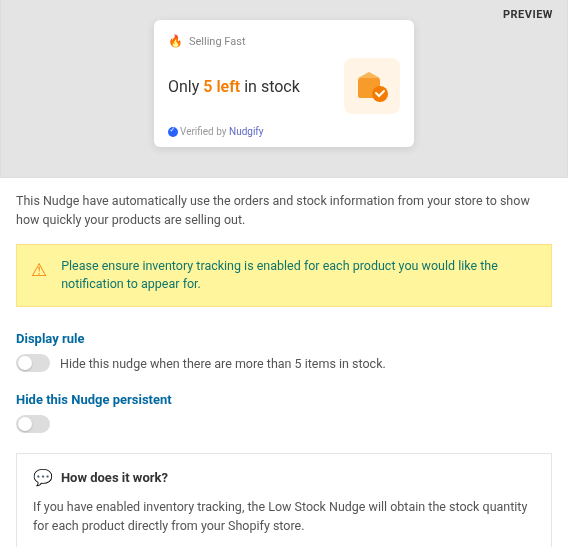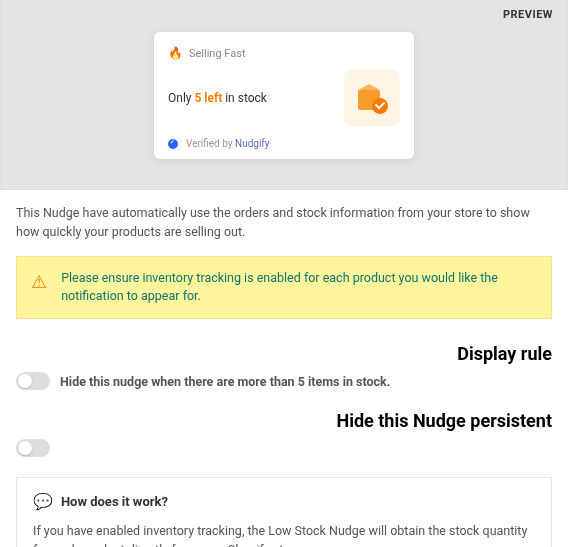--- a/index.html
+++ b/index.html
@@ -1,36 +1,36 @@
 <!DOCTYPE html>
 <html><head>
 <meta charset="utf-8">
 <style>
   * { box-sizing: border-box; margin: 0; padding: 0; }
   body { font-family: -apple-system, BlinkMacSystemFont, "Segoe UI", Roboto, Arial, sans-serif; font-size: 13px; color: #333; background: #fff; width: 568px; }
-  .preview-area { background: #e4e4e4; position: relative; padding: 32px 0 30px 0; border: 1px solid #ddd; border-top: none; }
+  .preview-area { background: #e4e4e4; position: relative; padding: 20px 0 30px 0; border: 1px solid #ddd; border-top: none; }
   .preview-badge { position: absolute; top: 8px; right: 14px; font-size: 11px; font-weight: 700; letter-spacing: 0.5px; color: #333; }
   .nudge-card { width: 260px; margin: 0 auto; background: #fff; border-radius: 6px; box-shadow: 0 2px 8px rgba(0,0,0,0.1); padding: 14px 14px 10px 14px; }
   .nudge-header { display: flex; align-items: center; gap: 6px; font-size: 11px; color: #888; margin-bottom: 10px; }
   .fire-icon { color: #f57c00; font-size: 12px; }
   .nudge-body { display: flex; align-items: center; justify-content: space-between; margin-bottom: 12px; }
-  .nudge-text { font-size: 12px; color: #333; }
+  .nudge-text { font-size: 16px; color: #333; }
   .nudge-text .qty { color: #f57c00; font-weight: 600; }
   .box-icon-wrap { width: 56px; height: 56px; background: #fff4e6; border-radius: 8px; display: flex; align-items: center; justify-content: center; }
-  .nudge-footer { display: flex; align-items: center; gap: 8px; font-size: 10px; color: #999; }
+  .nudge-footer { display: flex; align-items: center; gap: 2px; font-size: 10px; color: #999; }
   .check-icon { width: 10px; height: 10px; background: #2962ff; border-radius: 50%; position: relative; }
   .check-icon::after { content: '✓'; color: #fff; font-size: 7px; position: absolute; left: 1.5px; top: -1px; }
   .brand { color: #5c6ac4; }
   .content { padding: 14px 16px 8px 16px; }
   .desc { color: #555; font-size: 12.5px; line-height: 1.5; margin-bottom: 14px; }
   .alert { background: #fff59d; border: 1px solid #ffe082; padding: 12px 14px; display: flex; gap: 14px; align-items: flex-start; margin-bottom: 24px; }
   .alert-icon { color: #f57c00; font-size: 18px; margin-top: 2px; }
   .alert-text { font-size: 12.5px; color: #0f766e; line-height: 1.5; }
-  .section-title { font-weight: 700; font-size: 18px; margin-bottom: 8px; color: #000000; text-align: right; }
-  .toggle-row { display: flex; align-items: center; gap: 10px; margin-bottom: 20px; font-weight: bold; }
+  .section-title { font-weight: 700; font-size: 13px; margin-bottom: 8px; color: #0369a1; }
+  .toggle-row { display: flex; align-items: center; gap: 10px; margin-bottom: 20px; }
   .toggle { width: 34px; height: 18px; background: #ddd; border-radius: 10px; position: relative; flex-shrink: 0; }
   .toggle::after { content: ''; width: 14px; height: 14px; background: #fff; border-radius: 50%; position: absolute; left: 2px; top: 2px; box-shadow: 0 1px 2px rgba(0,0,0,0.2); }
   .toggle-label { font-size: 12.5px; color: #555; }
   .link { color: #2962ff; text-decoration: none; }
   .info-panel { border: 1px solid #e5e5e5; padding: 14px 16px; margin-top: 4px; }
   .info-header { display: flex; align-items: center; gap: 8px; font-weight: 700; font-size: 13px; margin-bottom: 10px; }
   .chat-icon { color: #bbb; font-size: 16px; }
   .info-p { font-size: 12.5px; color: #555; line-height: 1.55; margin-bottom: 18px; }
 </style>
 </head>

